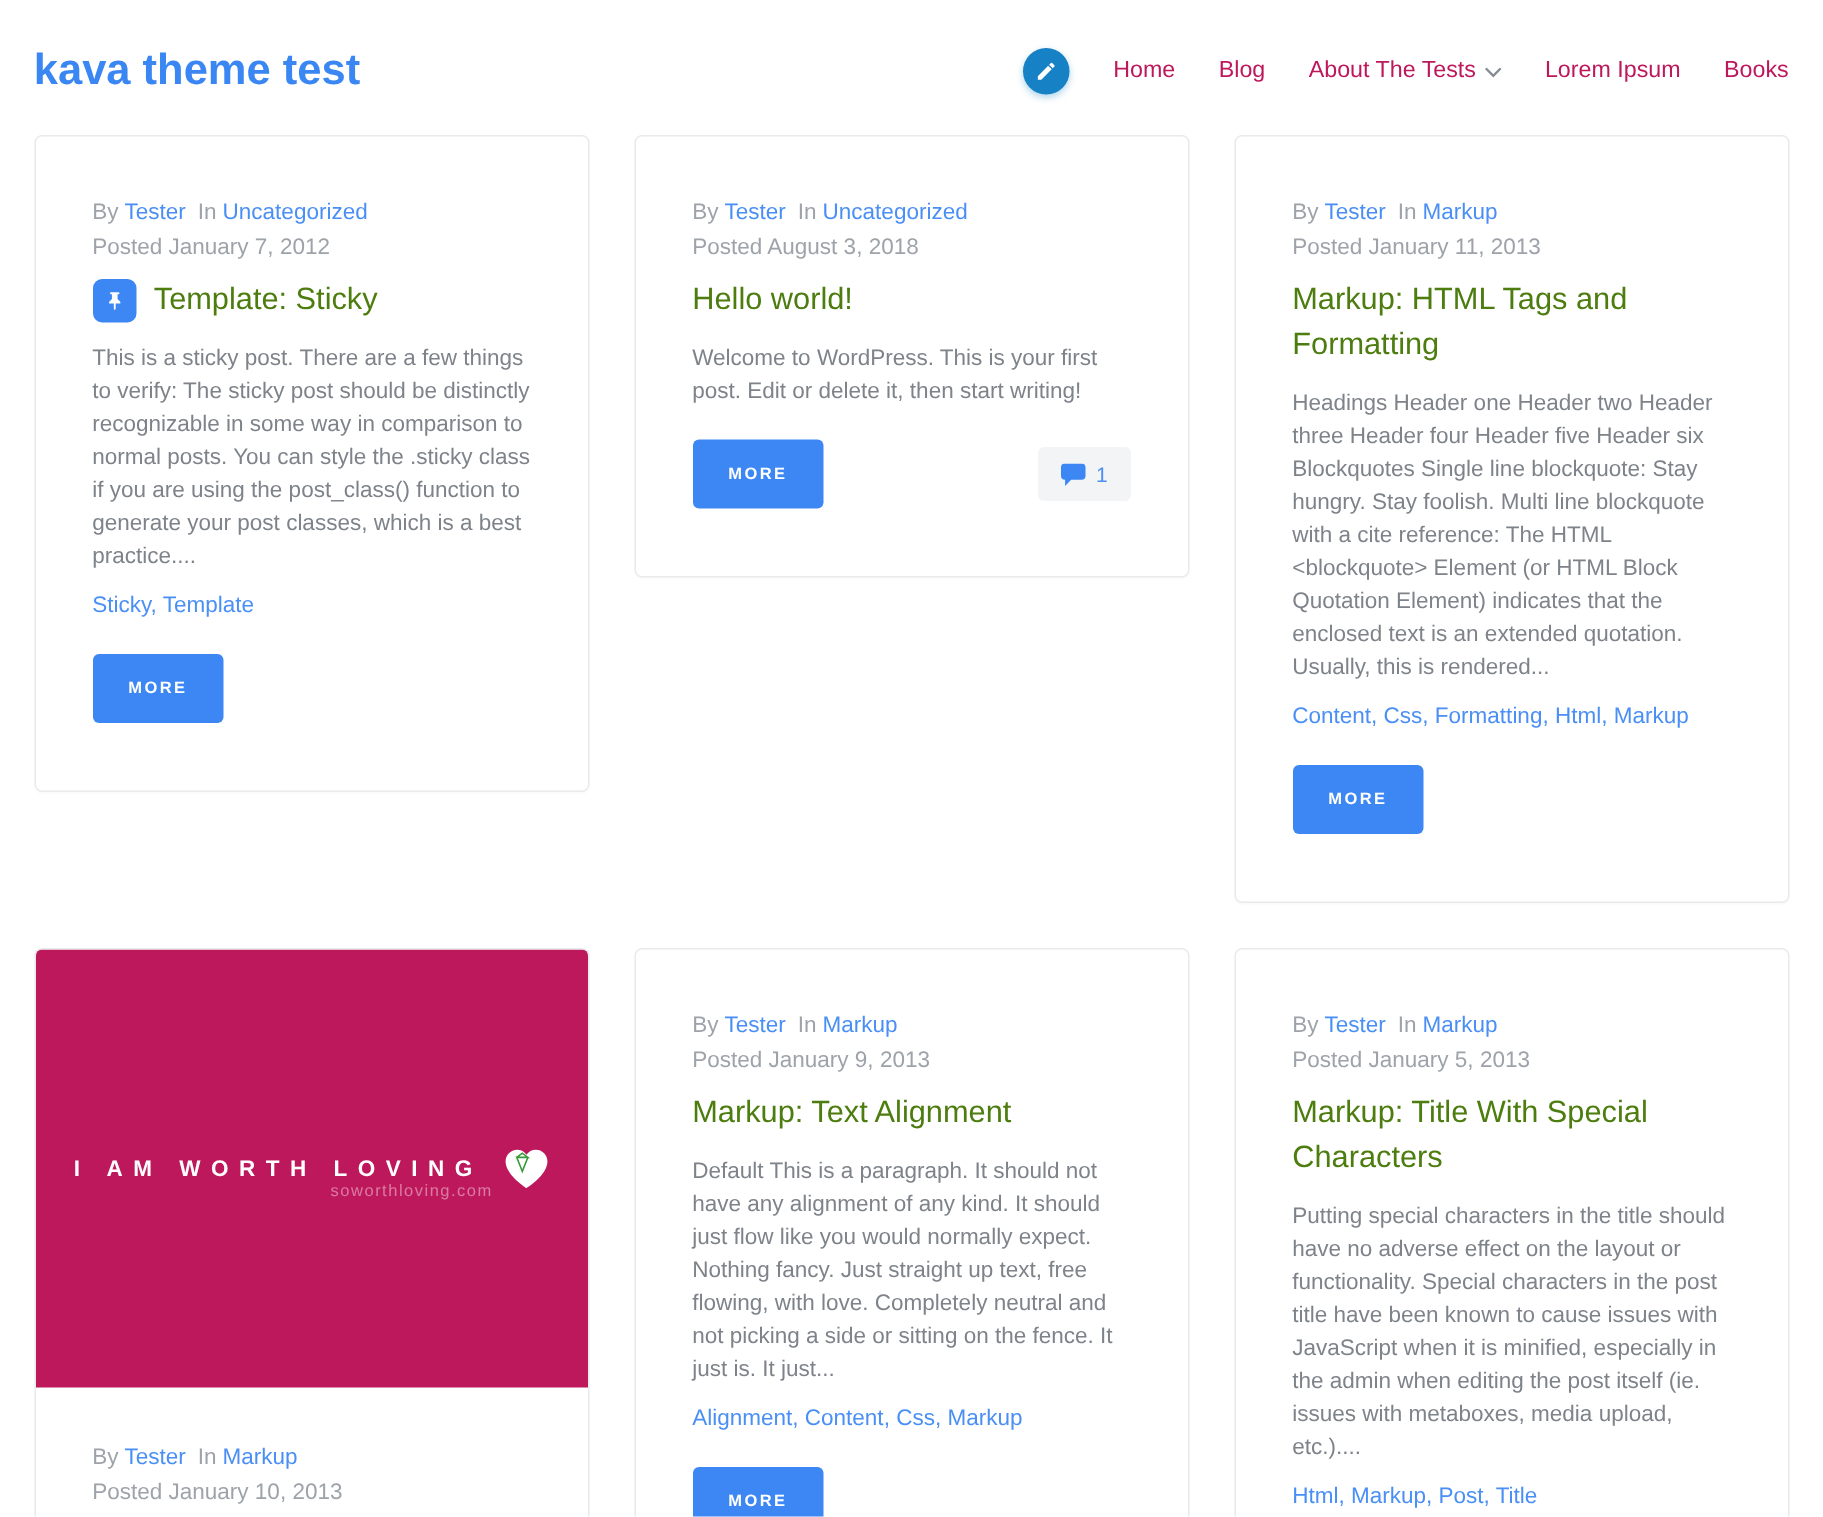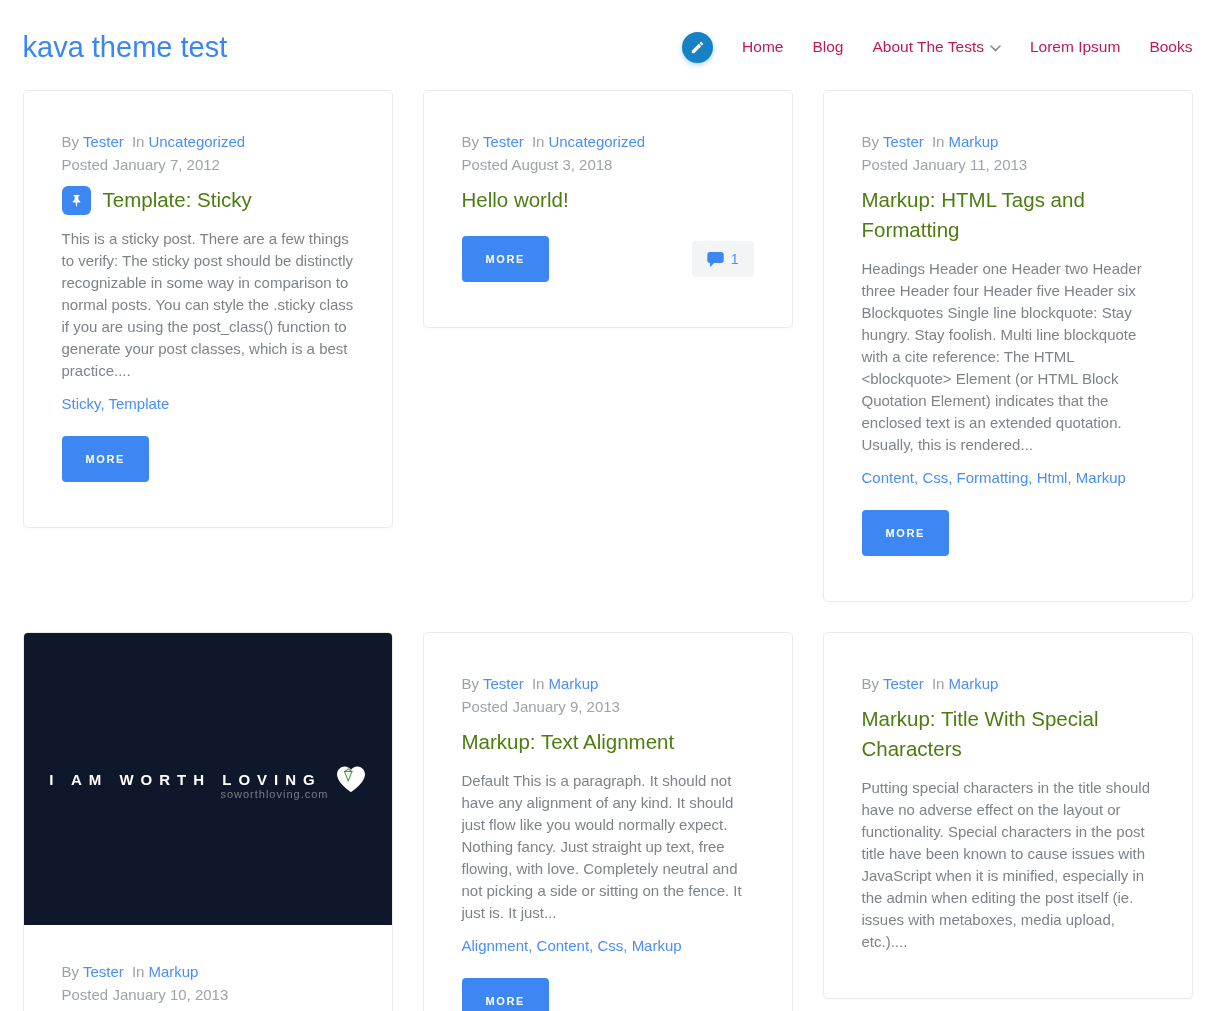--- a/index.html
+++ b/index.html
@@ -12,21 +12,21 @@
     color: #7e838a;
   }
   .container { width: 1170px; margin: 0 auto; }
 
   
   .site-header {
     display: flex; align-items: center; justify-content: space-between;
     padding: 14px 0 10px 0; height: 90px;
   }
   .site-title {
-    font-size: 29px; font-weight: 400; color: #3a86f3; letter-spacing: 0;
+    font-size: 29px; font-weight: 700; color: #3a86f3; letter-spacing: 0;
     cursor: pointer;
   }
   .main-nav { display: flex; align-items: center; gap: 29px; }
   .nav-icon-circle {
     width: 31px; height: 31px; border-radius: 50%;
     background: #1682c5; display: flex; align-items: center; justify-content: center;
     box-shadow: 0 2px 5px rgba(22,130,197,.35);
     cursor: pointer;
   }
   .nav-link {
@@ -164,20 +164,21 @@
   <article class="card">
     <div class="card-body">
       <div class="post-meta">
         <span><span class="meta-label">By</span><a class="meta-link">Tester</a></span>
         <span><span class="meta-label">In</span><a class="meta-link">Uncategorized</a></span>
       </div>
       <div class="post-date"><span>Posted</span> <span>August 3, 2018</span></div>
       <h2 class="post-title">
         <span>Hello world!</span>
       </h2>
+      <p class="post-excerpt">Welcome to WordPress. This is your first post. Edit or delete it, then start writing!</p>
       <div class="card-footer">
         <a class="btn-more">MORE</a>
         <span class="comment-badge">
           <span style="display:flex">
             <svg width="17" height="15" viewBox="0 0 24 22">
                 <path fill="#3d87f5" d="M4 0h16a4 4 0 0 1 4 4v8a4 4 0 0 1-4 4H10l-6 6v-6H4a4 4 0 0 1-4-4V4a4 4 0 0 1 4-4z"></path>
               </svg>
           </span>
           <span class="comment-count">1</span>
         </span>
@@ -197,21 +198,21 @@
       </h2>
       <p class="post-excerpt">Headings Header one Header two Header three Header four Header five Header six Blockquotes Single line blockquote: Stay hungry. Stay foolish. Multi line blockquote with a cite reference: The HTML &lt;blockquote&gt; Element (or HTML Block Quotation Element) indicates that the enclosed text is an extended quotation. Usually, this is rendered...</p>
       <div class="post-tags"><a class="tag-link">Content</a>, <a class="tag-link">Css</a>, <a class="tag-link">Formatting</a>, <a class="tag-link">Html</a>, <a class="tag-link">Markup</a></div>
       <div class="card-footer">
         <a class="btn-more">MORE</a>
       </div>
     </div>
   </article>
 
   <article class="card">
-    <div class="card-image" style="background: #0f172a; text-align: center;">
+    <div class="card-image" style="background: #be185d; text-align: center;">
       <div class="iwl-line">
         <span>I AM WORTH LOVING</span>
         <span style="display:flex">
           <svg width="30" height="27" viewBox="0 0 32 29">
             <path fill="#ffffff" d="M16 28S1 18.6 1 8.9C1 4 5 .5 9.3.5c2.8 0 5.3 1.4 6.7 3.6C17.4 1.9 19.9.5 22.7.5 27 .5 31 4 31 8.9 31 18.6 16 28 16 28z"></path>
             <path fill="none" stroke="#38993b" stroke-width="1.1" d="M9 6l4-3 4 3-8 0 4 10 4-10M13 3l0 0"></path>
           </svg>
         </span>
       </div>
       <span class="iwl-domain">soworthloving.com</span>
@@ -246,21 +247,23 @@
       </div>
     </div>
   </article>
 
   <article class="card">
     <div class="card-body">
       <div class="post-meta">
         <span><span class="meta-label">By</span><a class="meta-link">Tester</a></span>
         <span><span class="meta-label">In</span><a class="meta-link">Markup</a></span>
       </div>
+      <div class="post-date"><span>Posted</span> <span>January 5, 2013</span></div>
       <h2 class="post-title">
         <span>Markup: Title With Special Characters</span>
       </h2>
       <p class="post-excerpt">Putting special characters in the title should have no adverse effect on the layout or functionality. Special characters in the post title have been known to cause issues with JavaScript when it is minified, especially in the admin when editing the post itself (ie. issues with metaboxes, media upload, etc.)....</p>
+      <div class="post-tags"><a class="tag-link">Html</a>, <a class="tag-link">Markup</a>, <a class="tag-link">Post</a>, <a class="tag-link">Title</a></div>
 
     </div>
   </article>
 
 </main>
 
 </body></html>

